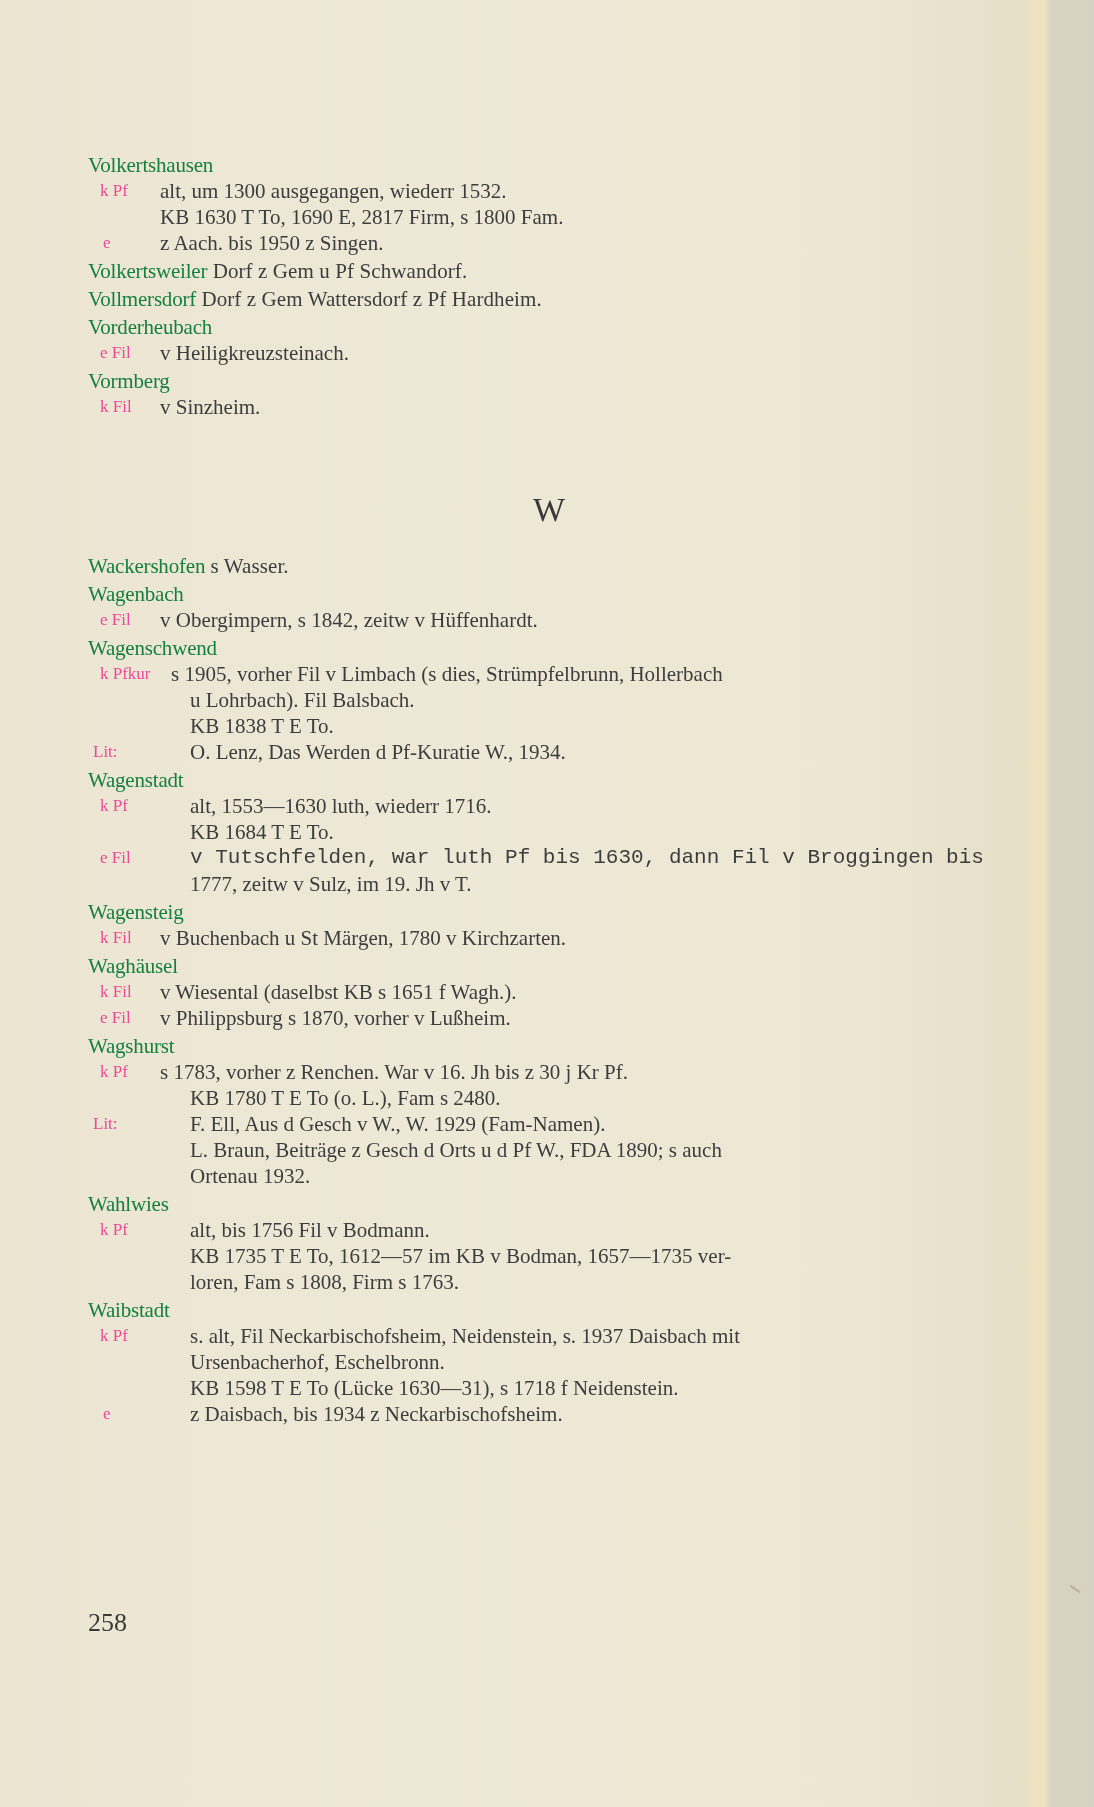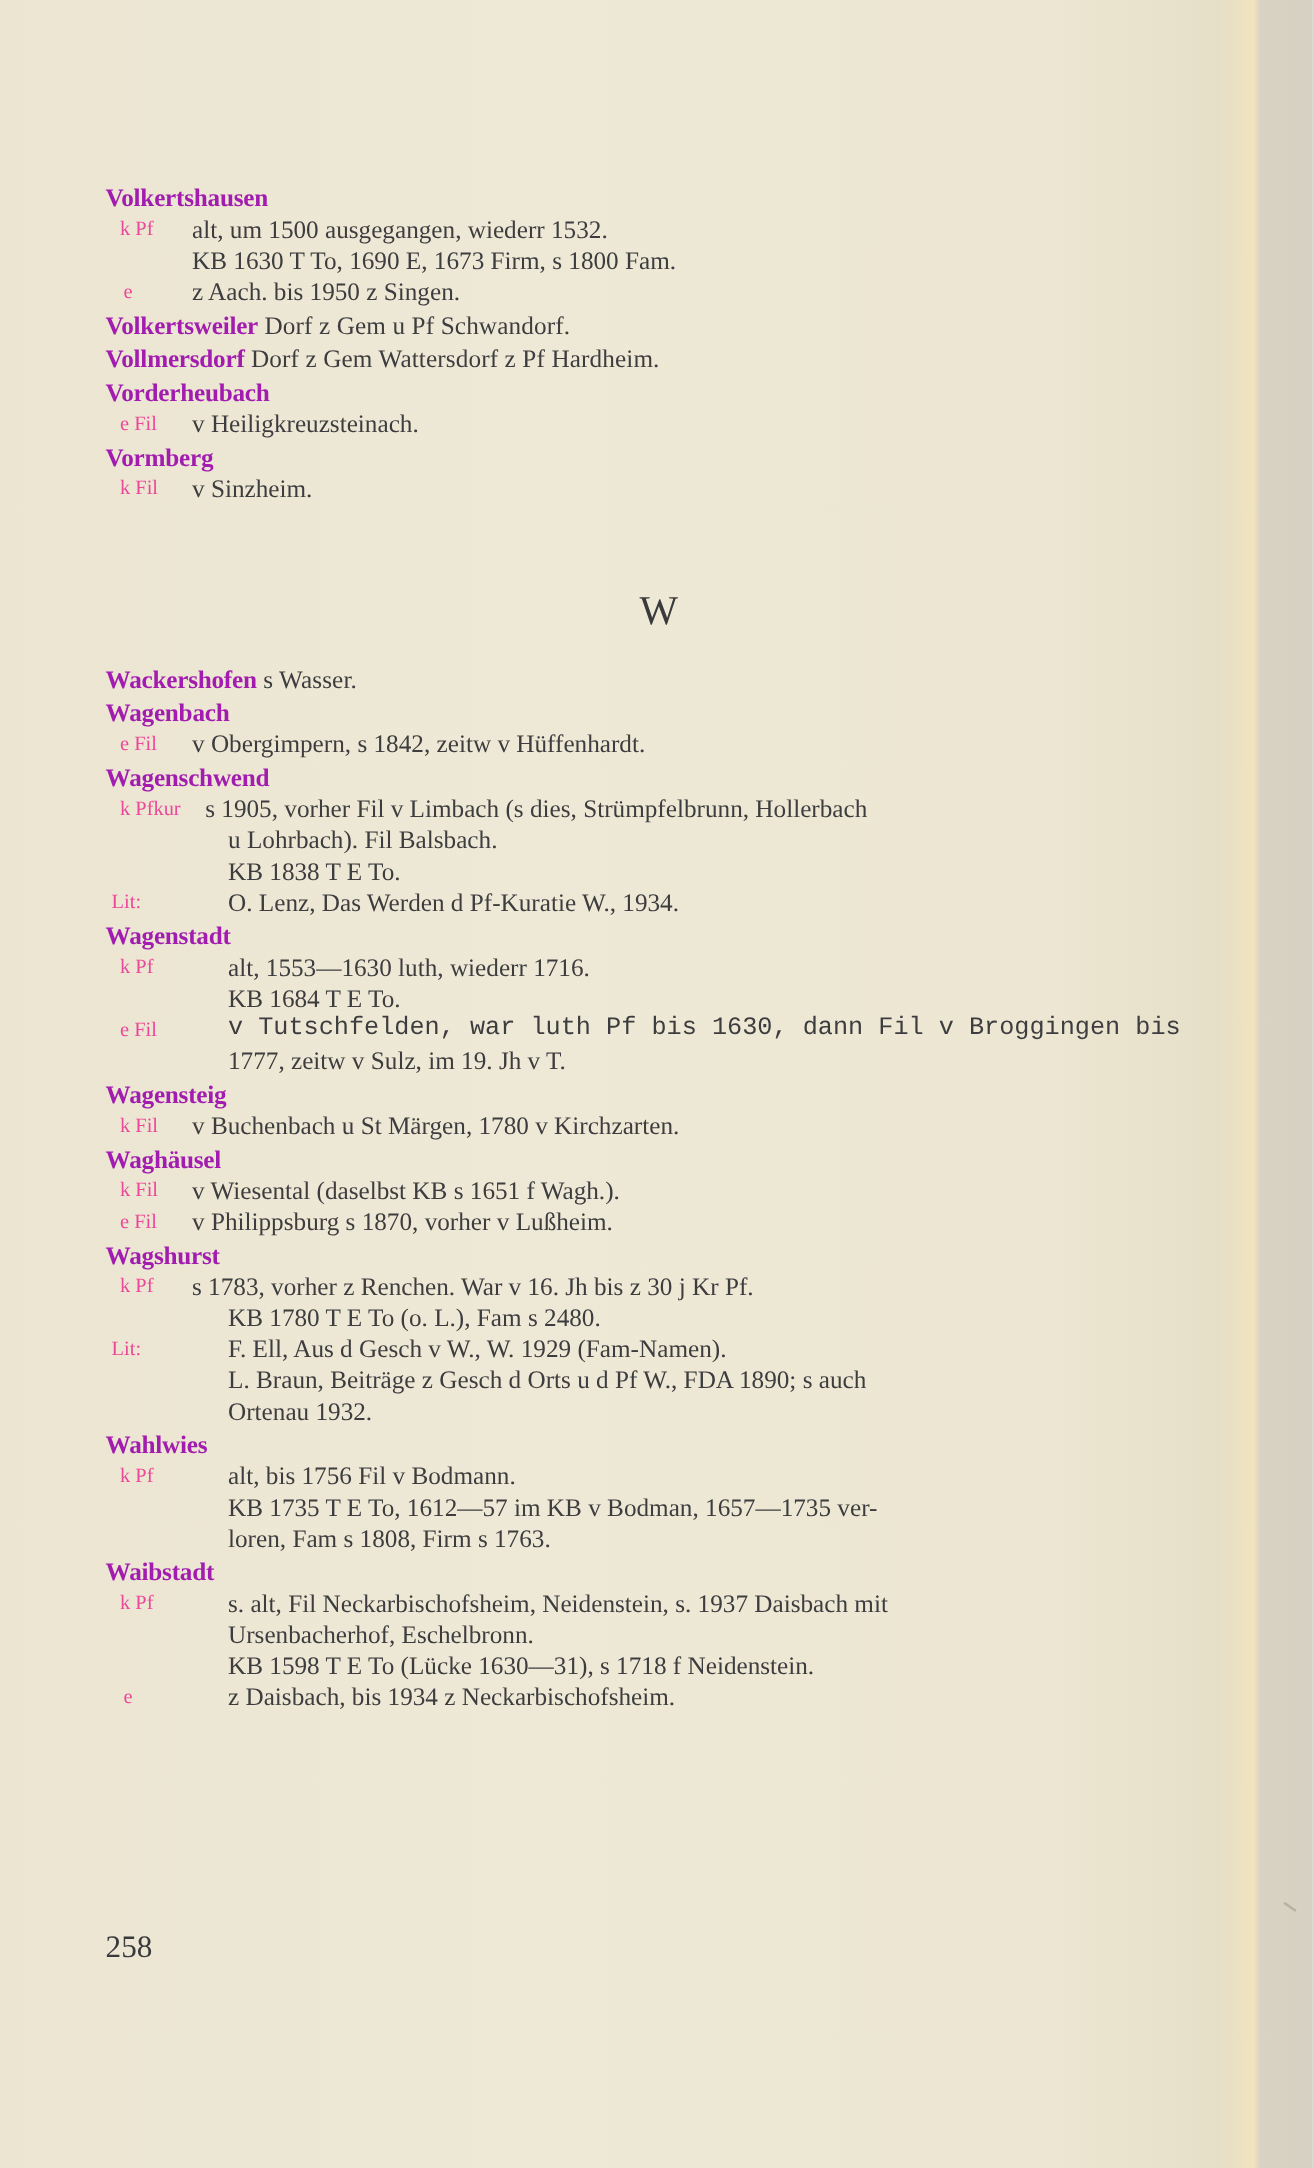--- a/index.html
+++ b/index.html
@@ -7,39 +7,39 @@
     width:1094px; height:1807px; position:relative; overflow:hidden;
     background: linear-gradient(90deg, #ebe5d2 0%, #eee9d6 40%, #ece6d2 80%, #e6dfc8 93%, #f1e3bd 95.5%, #d9d3c3 96%, #d6d1c2 100%);
     font-family: "Liberation Serif", "DejaVu Serif", serif;
     color:#3d3d3f;
   }
   .page { position:absolute; left:0; top:0; width:1094px; height:1807px; }
   .line {
     position:absolute; white-space:nowrap;
     font-size:21px; line-height:26px; letter-spacing:0.1px;
   }
-  .hw { font-weight:bold; color:#a21caf; letter-spacing:-0.2px; }
+  .hw { font-weight:normal; color:#15803d; letter-spacing:-0.2px; }
   .lbl { position:absolute; white-space:nowrap; font-size:17px; line-height:26px; color:#ec4899; }
   .txt { position:absolute; white-space:nowrap; font-size:21px; line-height:26px; }
   .letter {
     position:absolute; left:519px; top:490px; width:60px; text-align:center;
     font-size:34px; line-height:40px; color:#3a3a3c;
   }
   .pageno { position:absolute; left:88px; top:1610px; font-size:26px; line-height:26px; color:#3a3a3c; }
   .mark { position:absolute; left:1069px; top:1588px; width:12px; height:2px; background:#b9b0a0; transform:rotate(35deg); }
 </style>
 </head>
 <body>
 
 <div class="page">
 
   <div class="line hw" style="left:88px;top:152px;">Volkertshausen</div>
   <div class="lbl" style="left:100px;top:178px;">k Pf</div>
-  <div class="txt" style="left:160px;top:178px;">alt, um 1500 ausgegangen, wiederr 1532.</div>
-  <div class="txt" style="left:160px;top:204px;">KB 1630 T To, 1690 E, 1673 Firm, s 1800 Fam.</div>
+  <div class="txt" style="left:160px;top:178px;">alt, um 1300 ausgegangen, wiederr 1532.</div>
+  <div class="txt" style="left:160px;top:204px;">KB 1630 T To, 1690 E, 2817 Firm, s 1800 Fam.</div>
   <div class="lbl" style="left:103px;top:230px;">e</div>
   <div class="txt" style="left:160px;top:230px;">z Aach. bis 1950 z Singen.</div>
 
   <div class="line" style="left:88px;top:286px;">
     <span class="hw">Vollmersdorf</span>
     <span>Dorf z Gem Wattersdorf z Pf Hardheim.</span>
   </div>
 
   <div class="line" style="left:88px;top:258px;">
     <span class="hw">Volkertsweiler</span>

